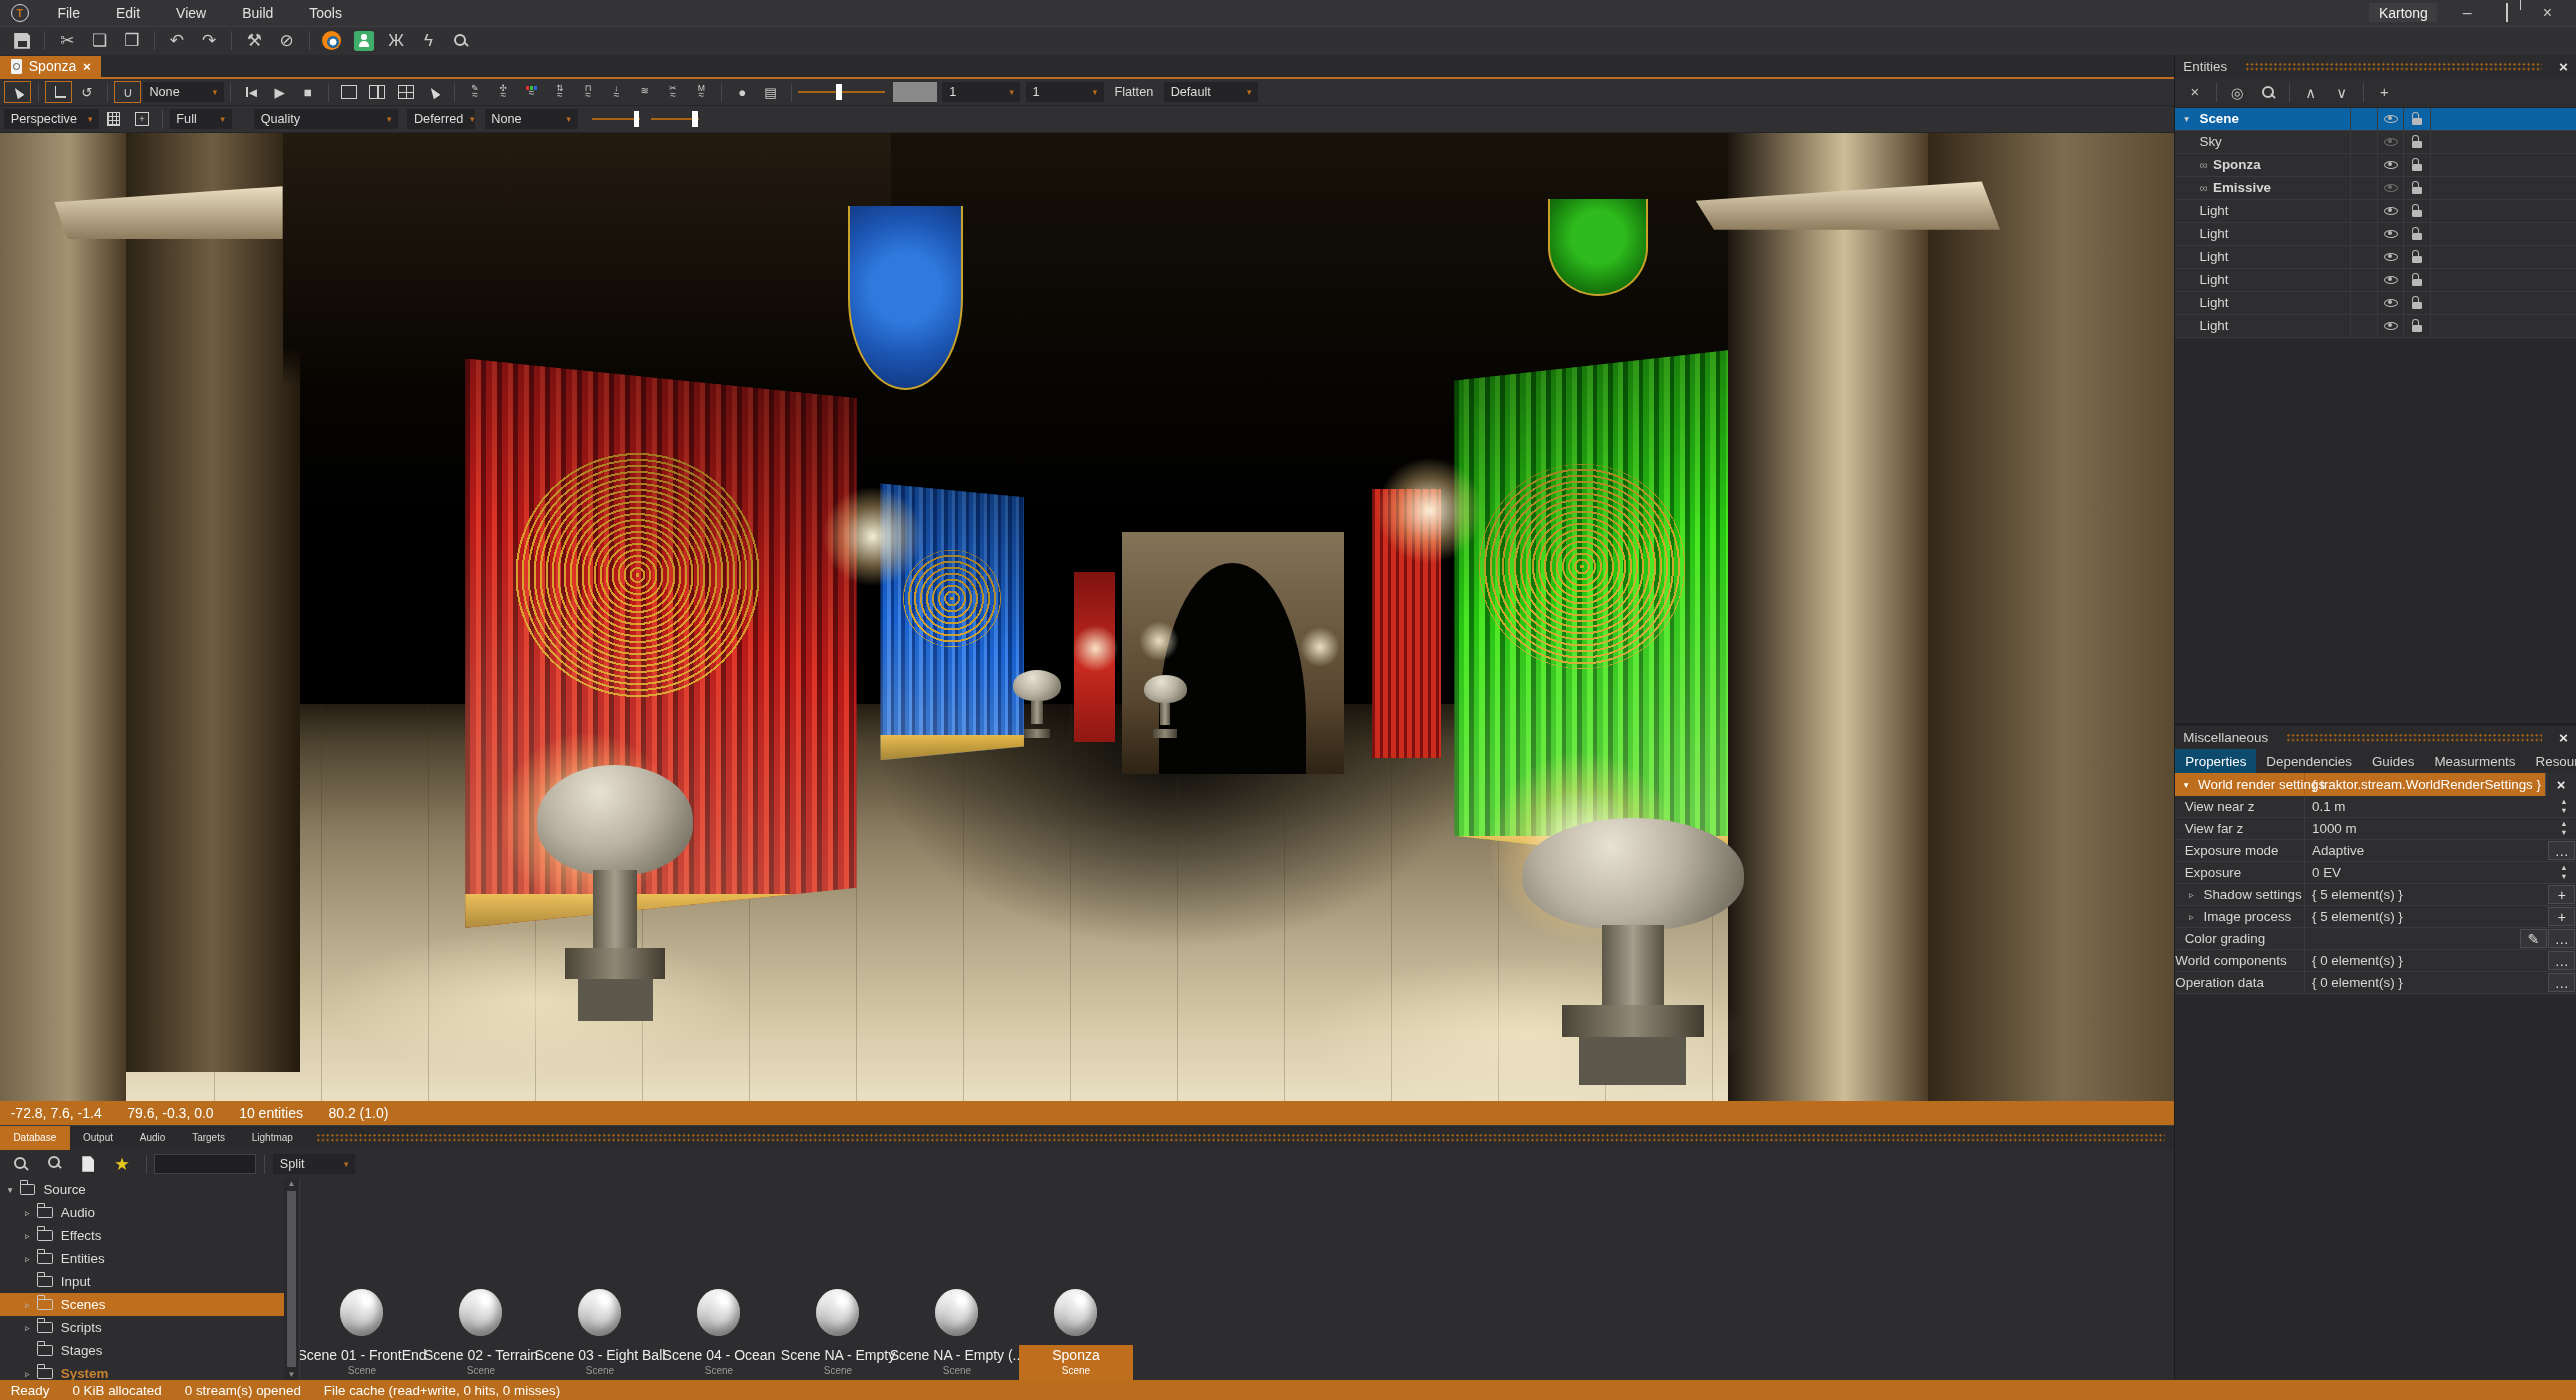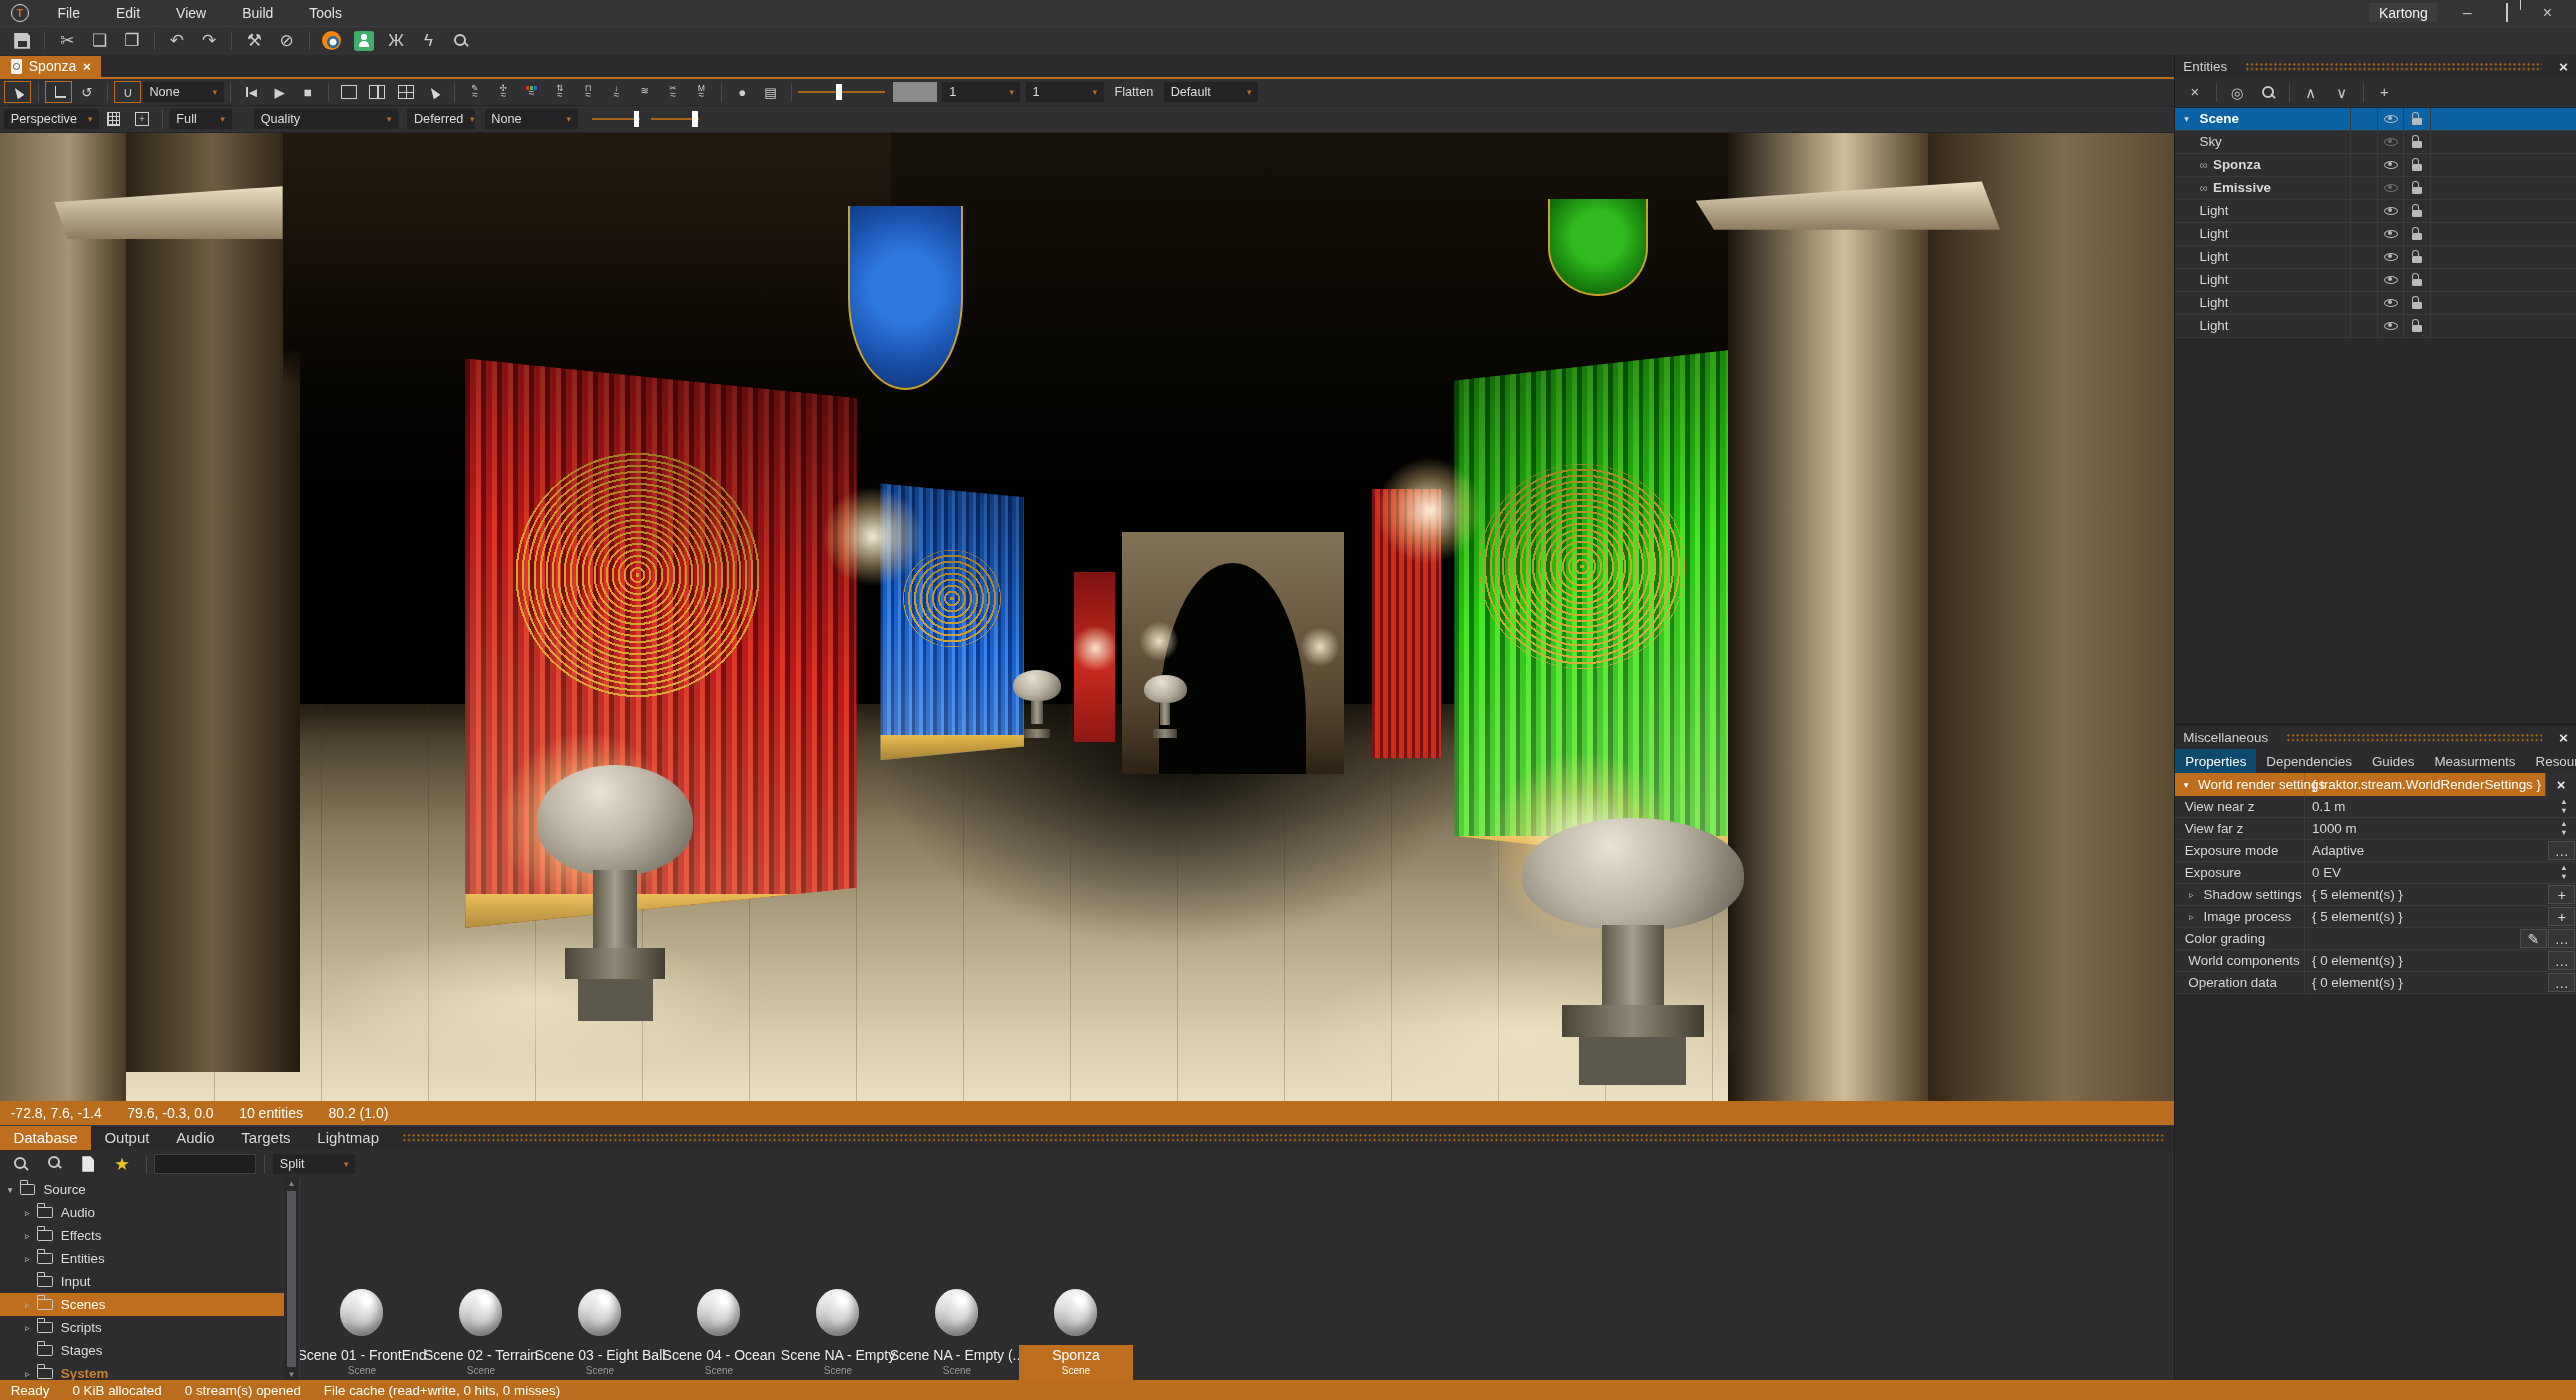--- a/index.html
+++ b/index.html
@@ -109,21 +109,21 @@
   .trim { position:absolute; left:0; right:0; bottom:0; height:6%;
         background:linear-gradient(180deg,#e3b23a,#8f6a12); }
 
   
   .vpinfo { height:23.5px; flex:none; background:#b96d1d; color:#fff; display:flex; align-items:center;
         gap:25.5px; padding:0 10.7px; font-size:14px; }
 
   
   .btabs { height:25.5px; flex:none; background:#2a2a2c; border-top:1.3px solid #3a3a3c;
         display:flex; align-items:stretch; }
-  .btab { display:flex; align-items:center; padding:0 13.4px; font-size:15px; color:#d8d8d8; }
+  .btab { display:flex; align-items:center; padding:0 13.4px; font-size:10px; color:#d8d8d8; }
   .btab.active { background:#bf6e1d; color:#fff; }
   .dots { flex:1; height:8.7px; align-self:center; margin:0 9.4px;
         background-image:radial-gradient(circle,#a96413 1.1px,transparent 1.3px); background-size:4.7px 4.7px; }
 
   
   .bcontent { height:230px; flex:none; background:#2d2d2f; display:flex; flex-direction:column; }
   .btoolbar { height:28px; flex:none; display:flex; align-items:center; gap:2.7px; padding:0 5.4px; }
   .binput { width:102px; height:20px; background:#1f1f21; border:0.7px solid #434346; flex:none; }
   .doc-ic { width:12px; height:15.4px; background:#e8e8e8; clip-path:polygon(0 0,70% 0,100% 26%,100% 100%,0 100%); }
   .star-ic { color:#e8c71c; font-size:17.4px; }
@@ -187,21 +187,21 @@
 
   .mtabs { height:24px; flex:none; display:flex; align-items:stretch; background:#2b2b2d; }
   .mtab { display:flex; align-items:center; padding:0 10px; font-size:13.4px; color:#d2d2d2; }
   .mtab.active { background:#0c4a6e; color:#fff; }
   .orow { height:23px; flex:none; display:flex; align-items:stretch; background:#bf6e1d; color:#fff; font-size:13.4px; }
   .orow .oname { width:130px; flex:none; display:flex; align-items:center; gap:5.4px; padding-left:4px; border-right:0.7px solid #a85f15; white-space:nowrap; }
   .orow .oval { flex:1; display:flex; align-items:center; padding-left:6.7px; white-space:nowrap; overflow:hidden; }
   .orow .obtn { width:31px; flex:none; background:#2f2f32; border-left:1.3px solid #4a4a4d;
         display:flex; align-items:center; justify-content:center; color:#e8e8e8; font-weight:bold; font-size:14.8px; }
   .prow { height:22px; flex:none; display:flex; align-items:stretch; background:#2e2e30; border-bottom:0.7px solid #3a3a3c; font-size:13.4px; }
-  .prow .pname { width:130px; flex:none; display:flex; align-items:center; gap:5.4px; padding-left:13px;
+  .prow .pname { width:130px; flex:none; display:flex; align-items:center; gap:5.4px; padding-left:0;
         border-right:0.7px solid #3a3a3c; white-space:nowrap; overflow:hidden; }
   .prow .pname.ind1 { padding-left:9.4px; }
   .prow .pval { flex:1; display:flex; align-items:center; padding-left:6.7px; white-space:nowrap; }
   .spin { width:24px; flex:none; display:flex; flex-direction:column; align-items:center; justify-content:center;
         color:#cfcfcf; font-size:7.4px; line-height:1.15; }
   .pbtn { width:27px; flex:none; margin:0.7px; background:#353538; border:0.7px solid #4c4c4f;
         display:flex; align-items:center; justify-content:center; color:#e0e0e0; font-size:14px; }
   .ptgl { width:13.4px; text-align:center; font-size:9.4px; color:#b5b5b5; flex:none; }
   .mfill { flex:1; background:#29292b; }
 </style>

